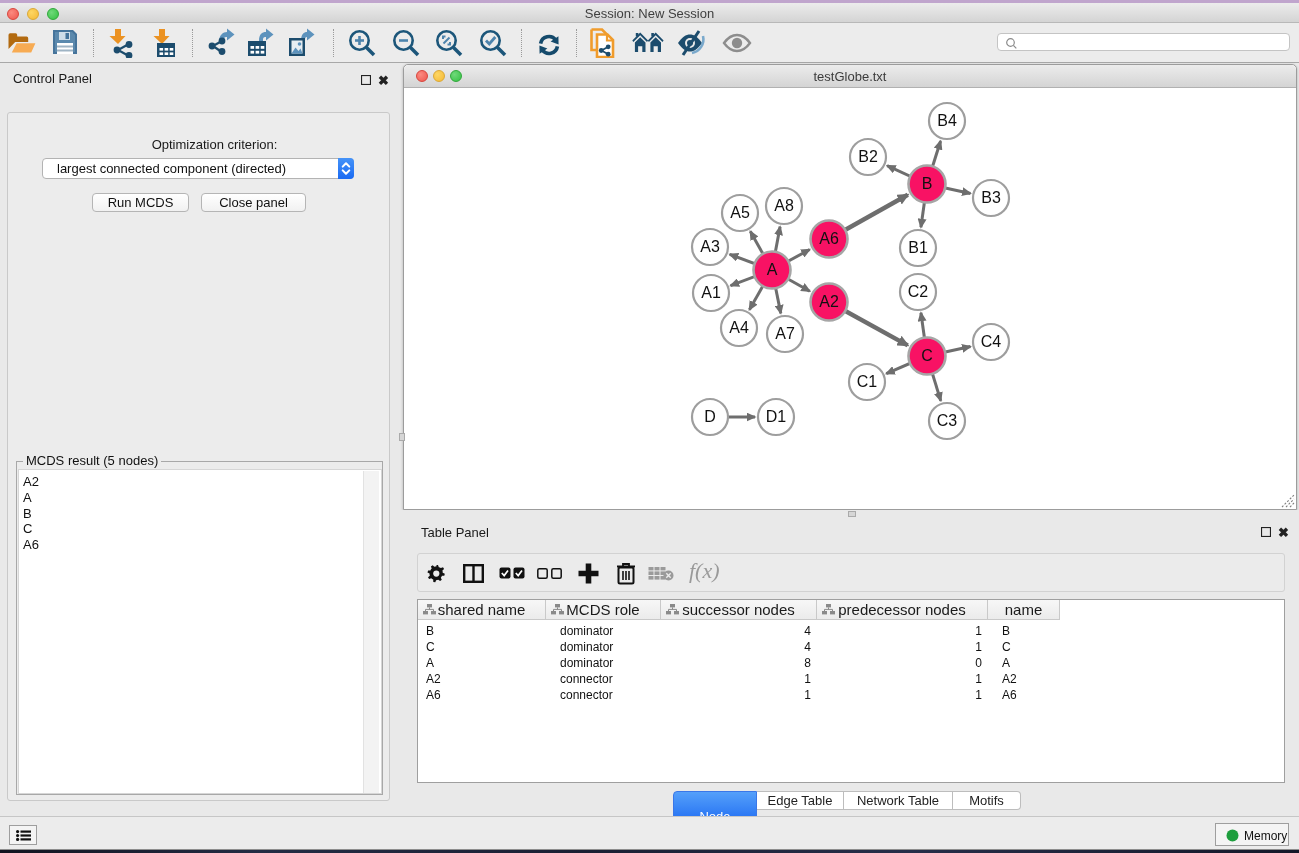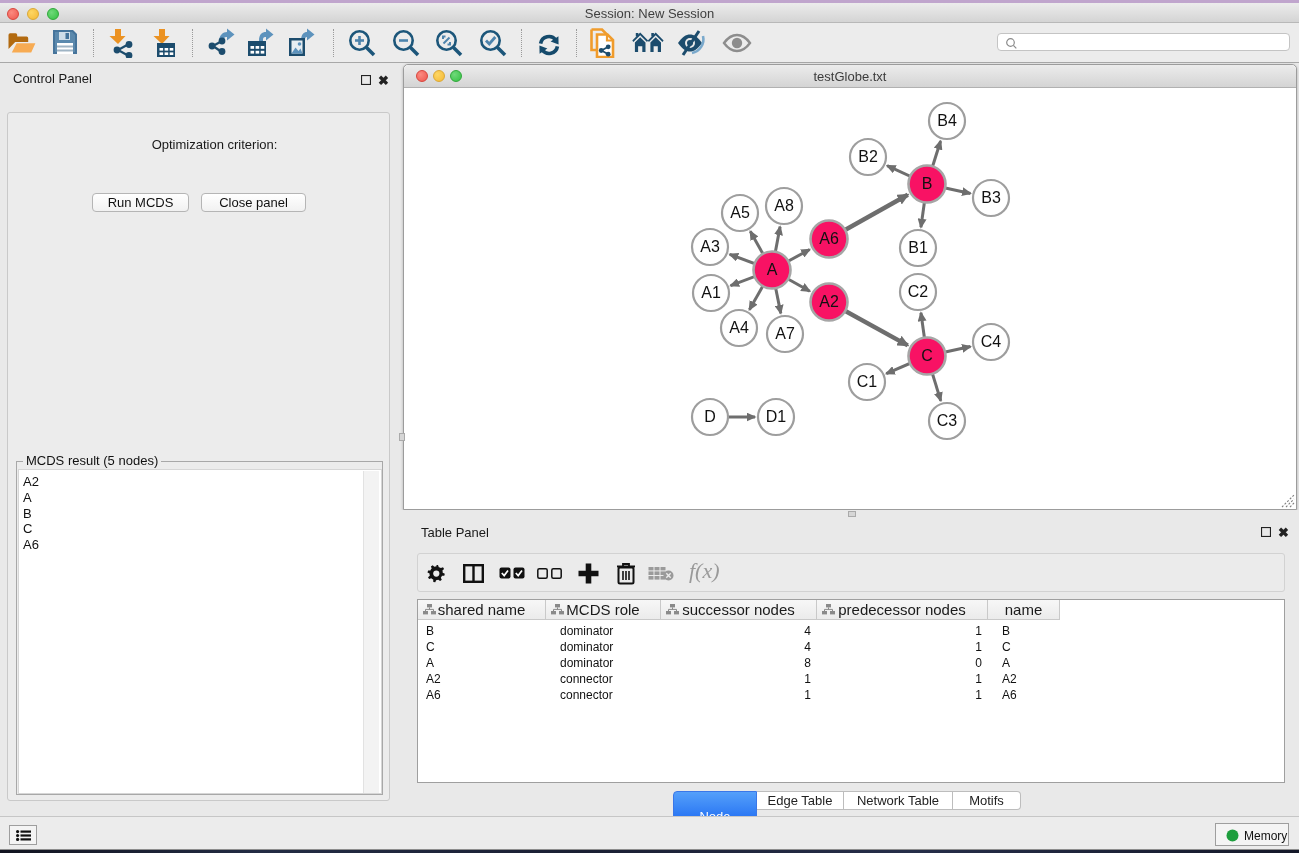--- a/index.html
+++ b/index.html
@@ -211,20 +211,31 @@
 <div id="cp" class="abs">
   <div class="hdr">Control Panel</div>
   <div class="winbtn" style="left:361px;top:12px;">
       <svg width="10" height="10">
         <rect x="0.5" y="0.5" width="9" height="9" fill="none" stroke="#222" stroke-width="1.2"></rect>
       </svg>
     </div>
   <div class="winbtn" style="left:378px;top:10px;font-weight:bold;font-size:13px;">✖</div>
   <div id="cpbox"></div>
   <div id="optlbl" style="left:23px;">Optimization criterion:</div>
+  <div id="dd">
+    <div class="txt">largest connected component (directed)</div>
+    <div class="step">
+        <svg width="16" height="21" viewBox="0 0 16 21">
+          <g fill="none" stroke="#fff" stroke-width="2" stroke-linecap="round" stroke-linejoin="round">
+            <path d="M4.7 8.6 L8 5.2 L11.3 8.6"></path>
+            <path d="M4.7 12.4 L8 15.8 L11.3 12.4"></path>
+          </g>
+        </svg>
+      </div>
+  </div>
   <div class="btn" style="left:92px;top:130px;width:97px;">Run MCDS</div>
   <div class="btn" style="left:201px;top:130px;width:105px;">Close panel</div>
   <div id="fieldset">
     <div class="legend">MCDS result (5 nodes)</div>
     <div id="mcdslist">
       <div class="item">A2</div>
         <div class="item">A</div>
         <div class="item">B</div>
         <div class="item">C</div>
         <div class="item">A6</div>

